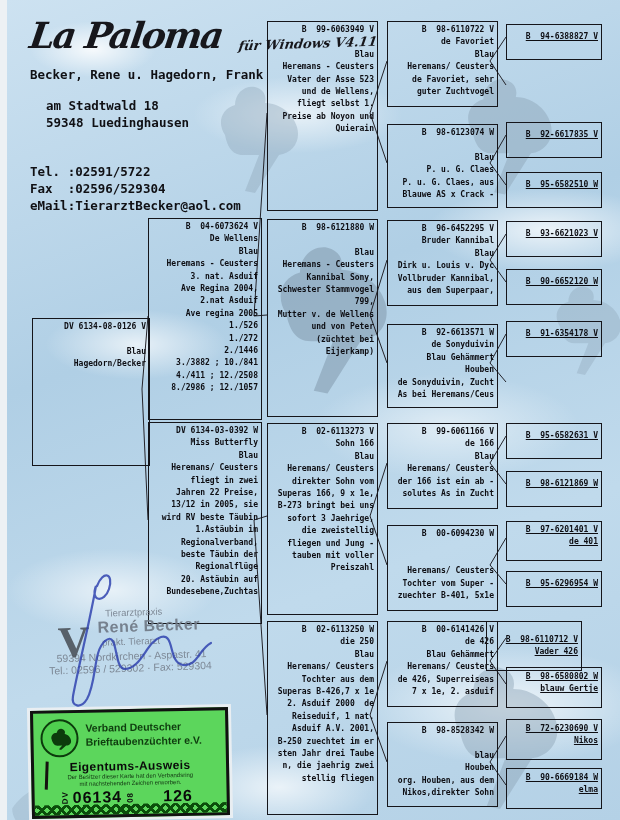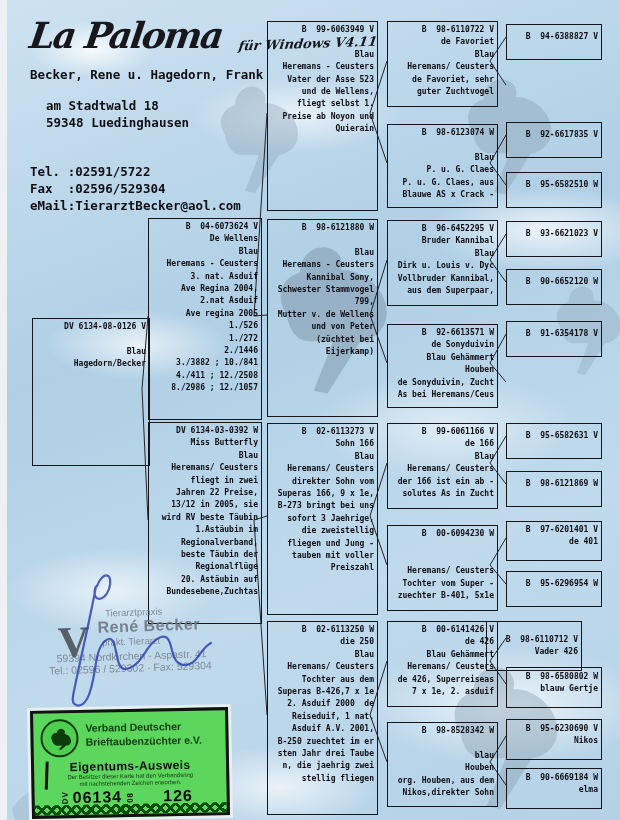--- a/index.html
+++ b/index.html
@@ -14,21 +14,21 @@
       radial-gradient(150px 60px at 18% 72%, rgba(255,255,255,.65), transparent 70%),
       radial-gradient(210px 85px at 82% 86%, rgba(255,255,255,.75), transparent 70%),
       radial-gradient(140px 60px at 45% 96%, rgba(255,255,255,.7), transparent 70%),
       linear-gradient(160deg,#cde2f1 0%,#b0cfe5 38%,#c0daec 68%,#b4d1e6 100%);
     font-family:"DejaVu Sans Mono",monospace;}
   .scan-edge{position:absolute;left:0;top:0;width:7px;height:820px;background:#edf1f4;}
   .pigeon{position:absolute;}
   .pbox{position:absolute;border:1px solid #15151a;padding:2px 3px;
     font:700 8px/12.4px "DejaVu Sans Mono",monospace;color:#0d0d12;
     white-space:pre-wrap;overflow:hidden;text-align:right;}
-  .pbox.small{padding-top:6px;}
+  .pbox.small{padding-top:6px;text-decoration:underline;}
   .hdr{position:absolute;left:30px;top:16px;width:330px;color:#101014;}
   .logo-row{white-space:nowrap;}
   .logo-main{font:italic 700 36px/1.1 "DejaVu Serif",serif;letter-spacing:-2px;
     transform:skewX(-8deg);display:inline-block;color:#17171c;}
   .logo-suffix{font:italic 700 13px/1 "DejaVu Serif",serif;display:inline-block;
     margin-left:8px;transform:skewX(-10deg) rotate(-2deg);color:#17171c;}
   .hline{font:700 12.5px/17px "DejaVu Sans Mono",monospace;white-space:pre-wrap;}
   .owner{margin-top:10px;}
   .addr{margin-top:14px;margin-left:16px;}
   .contact{margin-top:32px;}
@@ -264,21 +264,21 @@
   <div class="pbox small" style="left:506px;top:321px;width:88px;height:26px">B  91-6354178 V</div>
   <div class="pbox small" style="left:506px;top:423px;width:88px;height:26px">B  95-6582631 V</div>
   <div class="pbox small" style="left:506px;top:471px;width:88px;height:26px">B  98-6121869 W</div>
   <div class="pbox small" style="left:506px;top:521px;width:88px;height:34px;padding-top:2px">B  97-6201401 V
 de 401</div>
   <div class="pbox small" style="left:506px;top:571px;width:88px;height:26px">B  95-6296954 W</div>
   <div class="pbox small" style="left:486px;top:621px;width:88px;height:34px;padding-top:12px">B  98-6110712 V
 Vader 426</div>
   <div class="pbox small" style="left:506px;top:667px;width:88px;height:34px;padding-top:3px">B  98-6580802 W
 blauw Gertje</div>
-  <div class="pbox small" style="left:506px;top:719px;width:88px;height:34px;padding-top:3px">B  95-6230690 V
+  <div class="pbox small" style="left:506px;top:719px;width:88px;height:34px;padding-top:3px">B  72-6230690 V
 Nikos</div>
   <div class="pbox small" style="left:506px;top:768px;width:88px;height:34px;padding-top:3px">B  90-6669184 W
 elma</div>
 
   <div class="stamp">
     <div class="stamp-v">V</div>
     <div class="s1">Tierarztpraxis</div>
     <div class="s2">René Becker</div>
     <div class="s3">prakt. Tierarzt</div>
     <div class="s4">59394 Nordkirchen - Aspastr. 41</div>

